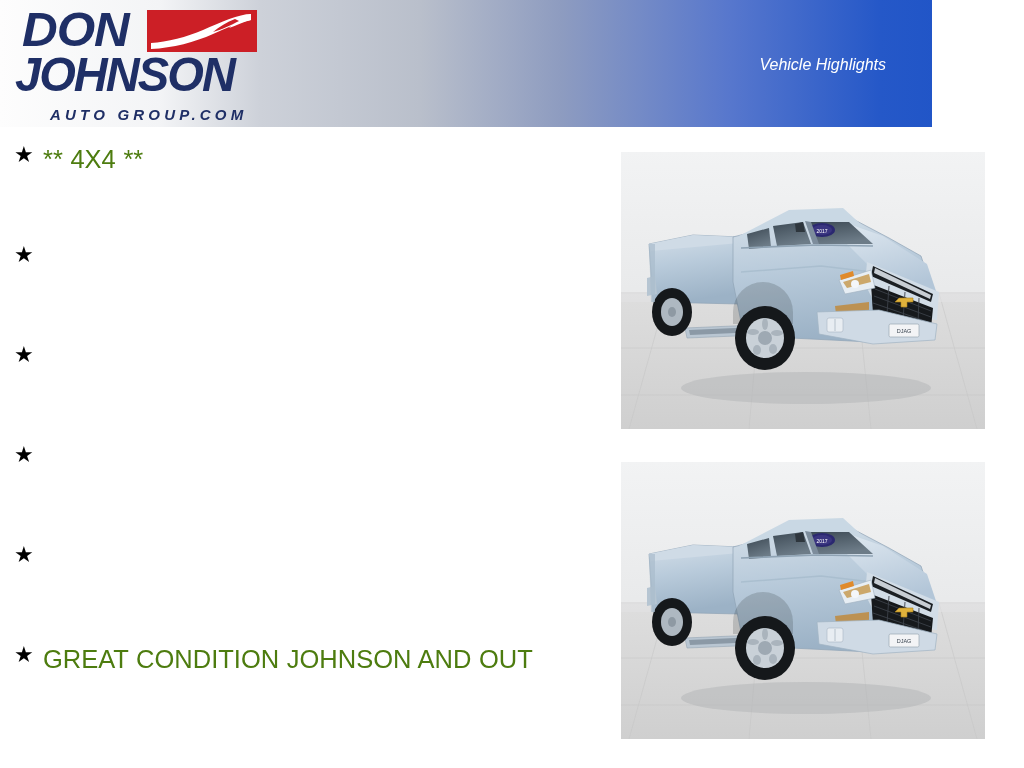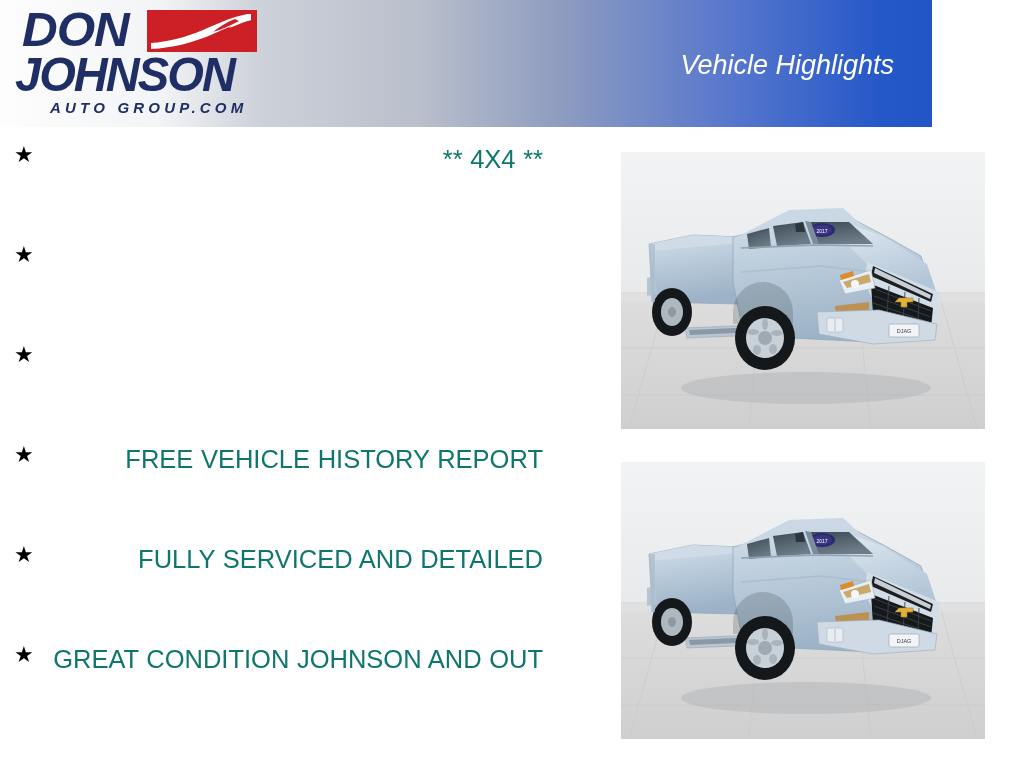--- a/index.html
+++ b/index.html
@@ -68,43 +68,43 @@
     font-size: 48px;
     line-height: 48px;
     letter-spacing: -2px;
     color: #1f2f66;
     transform: scaleX(0.98);
     transform-origin: left top;
   }
   .logo-auto {
     position: absolute;
     left: 38px;
-    top: 96px;
+    top: 103px;
     font-family: "Liberation Sans", sans-serif;
     font-weight: bold;
     font-size: 15px;
     line-height: 16px;
     letter-spacing: 4.2px;
     color: #1f2f66;
   }
   
   .logo-swoosh {
     position: absolute;
     left: 135px;
     top: 6px;
     width: 110px;
     height: 42px;
   }
   .logo-swoosh svg { display: block; }
 
   .header-title {
     position: absolute;
-    right: 38px;
+    right: 46px;
     top: 50px;
-    font-size: 27px;
+    font-size: 16px;
     line-height: 30px;
     color: #ffffff;
     font-family: "Liberation Sans", sans-serif;
     white-space: nowrap;
   }
 
   
   .highlights {
     position: absolute;
     left: 0;
@@ -126,24 +126,23 @@
     font-size: 22px;
     line-height: 30px;
     color: #000;
     width: 29px;
     display: block;
   }
   .hl-text {
     flex: 1 1 auto;
     font-size: 25.5px;
     line-height: 38px;
-    color: #0f766e;
+    color: #4d7c0f;
     max-width: 500px;
     word-spacing: 0.5px;
-    text-align: right;
   }
 
   
   .photo {
     position: absolute;
     left: 621px;
     width: 364px;
     height: 277px;
     overflow: hidden;
     background: #e9eaec;
@@ -183,25 +182,23 @@
     <span class="hl-text">** 4X4 **</span>
   </li>
   <li class="hl-item">
     <span class="hl-star">★</span>
   </li>
   <li class="hl-item">
     <span class="hl-star">★</span>
   </li>
   <li class="hl-item">
     <span class="hl-star">★</span>
-    <span class="hl-text">FREE VEHICLE HISTORY REPORT</span>
-  </li>
-  <li class="hl-item">
-    <span class="hl-star">★</span>
-    <span class="hl-text">FULLY SERVICED AND DETAILED</span>
+  </li>
+  <li class="hl-item">
+    <span class="hl-star">★</span>
   </li>
   <li class="hl-item">
     <span class="hl-star">★</span>
     <span class="hl-text">GREAT CONDITION JOHNSON AND OUT</span>
   </li>
 </ul>
 
 <div class="photo photo-1">
   <svg viewBox="0 0 364 277" xmlns="http://www.w3.org/2000/svg">
     <defs>

